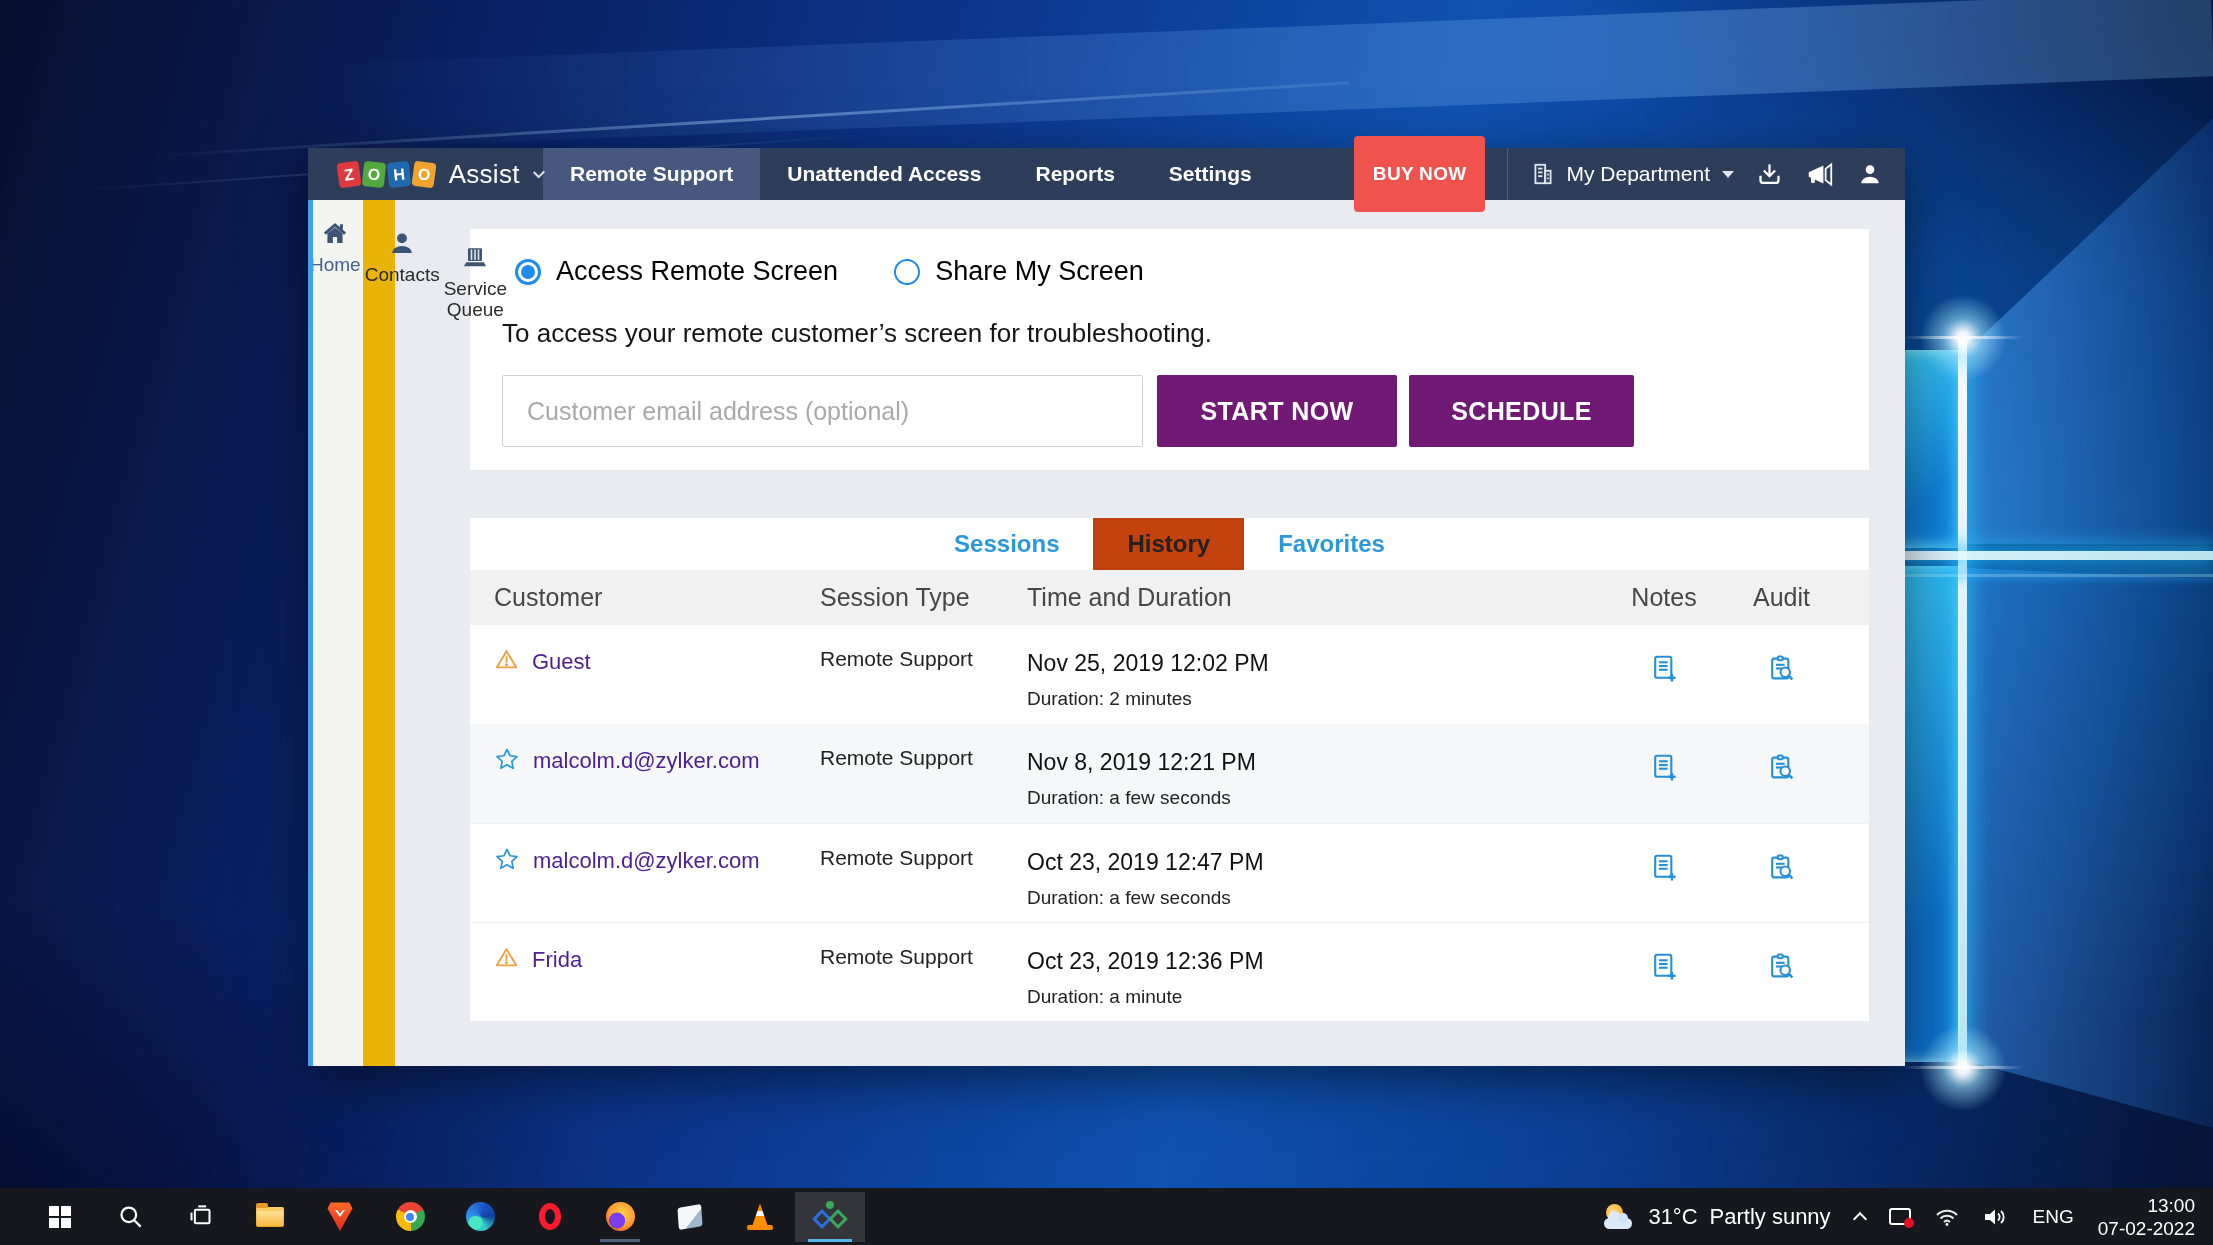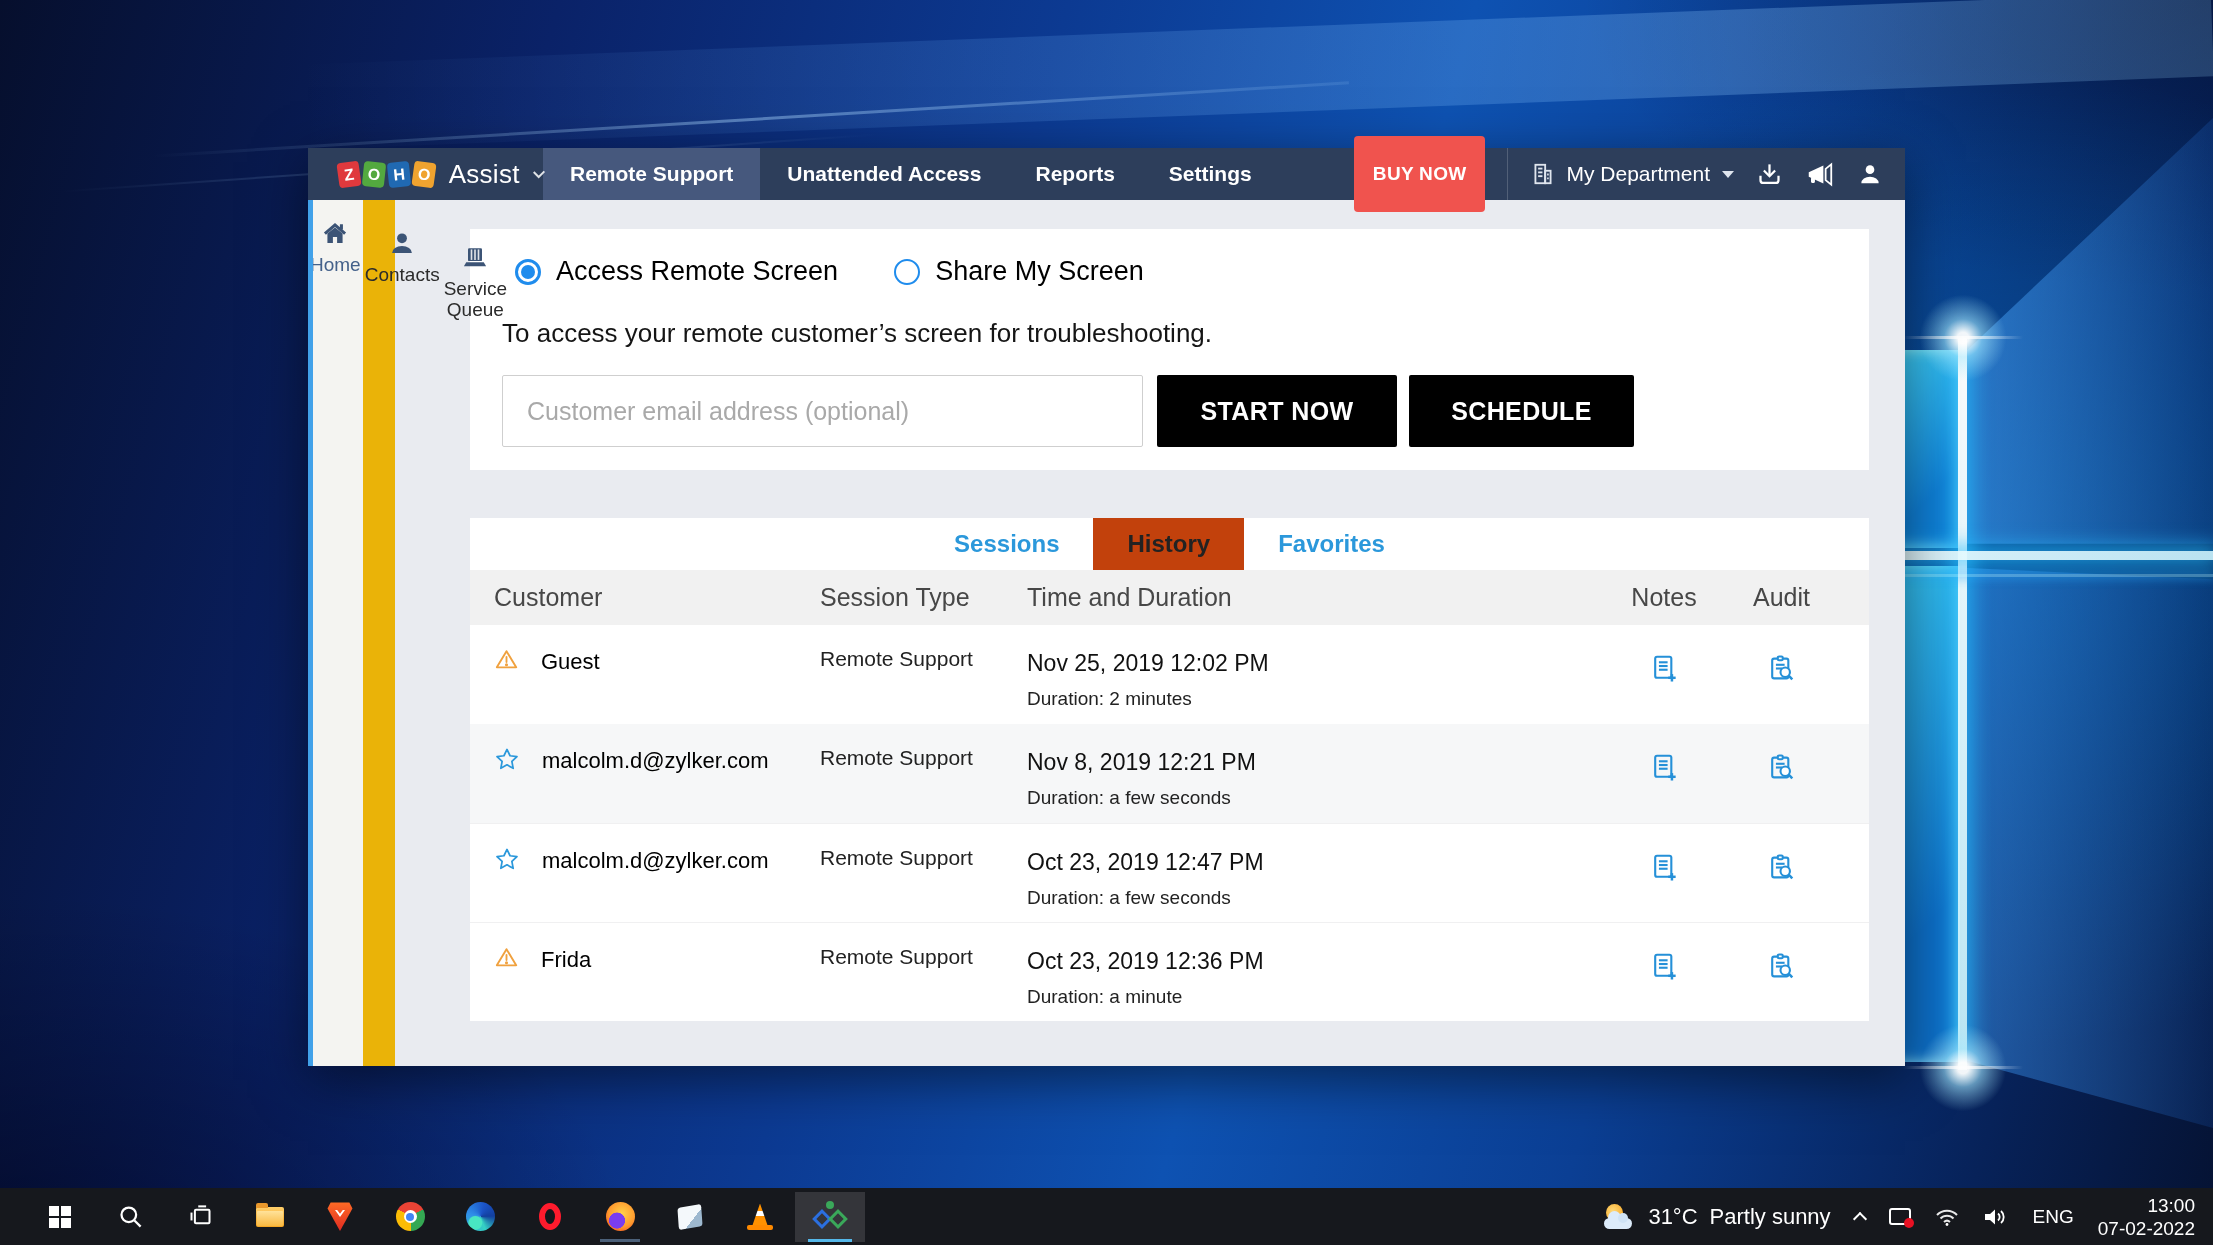--- a/index.html
+++ b/index.html
@@ -92,38 +92,38 @@
   .radio-row { display:flex; align-items:center; gap:56px; margin-left:13px; }
   .radio-lab { display:flex; align-items:center; gap:15px; font-size:27px; color:#000; }
   .radio { width:26px; height:26px; border:2px solid #1f8ced; border-radius:50%; position:relative; flex:none; }
   .radio.checked { border-width:3px; }
   .radio.checked::after { content:''; position:absolute; inset:3px; background:#1f8ced; border-radius:50%; }
   .intro { font-size:26px; color:#151515; margin-top:31px; }
   .form-row { display:flex; margin-top:26px; height:72px; }
   .email-input { width:641px; height:72px; border:1px solid #cfcfcf; border-radius:2px; padding:0 24px;
     font-size:25px; color:#333; font-family:inherit; background:#fff; }
   .email-input::placeholder { color:#a9a9a9; }
-  .btn { height:72px; border:none; background:#000000; color:#fff; font-size:25px; font-weight:700;
+  .btn { height:72px; border:none; background:#701a75; color:#fff; font-size:25px; font-weight:700;
     letter-spacing:.4px; font-family:inherit; border-radius:2px; }
   .btn.start { width:240px; margin-left:14px; }
   .btn.schedule { width:225px; margin-left:12px; }
 
   
   .sessions { margin-top:48px; height:503px; display:flex; flex-direction:column; }
   .ptabs { height:52px; display:flex; justify-content:center; align-items:stretch; }
   .ptab { display:flex; align-items:center; padding:0 34px; font-size:24px; font-weight:600; color:#2b98db; }
   .ptab.active { background:#c2410c; color:#222; }
   .thead { height:55px; background:#f1f1f1; display:grid; grid-template-columns:326px 207px 1fr 110px 125px;
     align-items:center; padding:0 25px 0 24px; font-size:25px; color:#474747; }
   .th-center { text-align:center; }
   .tbody { flex:1; }
   .trow { height:99px; display:grid; grid-template-columns:326px 207px 1fr 110px 125px; padding:0 25px 0 24px; }
   .tbody div.trow:nth-of-type(2) { background:#f6f7f8; }
   .tbody div.trow:nth-of-type(3), .tbody div.trow:nth-of-type(4) { border-top:1px solid #f0f0f1; }
-  .c-cust { display:flex; align-items:flex-start; padding-top:24px; gap:22px; font-size:22px; color:#000000; }
+  .c-cust { display:flex; align-items:flex-start; padding-top:24px; gap:13px; font-size:22px; color:#4c1d95; }
   .c-cust svg { flex:none; margin-top:-2px; }
   .c-sess { padding-top:22px; font-size:21px; color:#222; }
   .c-time { padding-top:25px; }
   .date { font-size:23px; color:#111; font-weight:500; }
   .dur { font-size:19px; color:#222; margin-top:11px; }
   .c-act { display:flex; justify-content:center; align-items:flex-start; padding-top:28px; }
 
   
   .taskbar { position:absolute; left:0; right:0; bottom:0; height:57px; background:#16181d;
     display:flex; align-items:center; z-index:50; }

